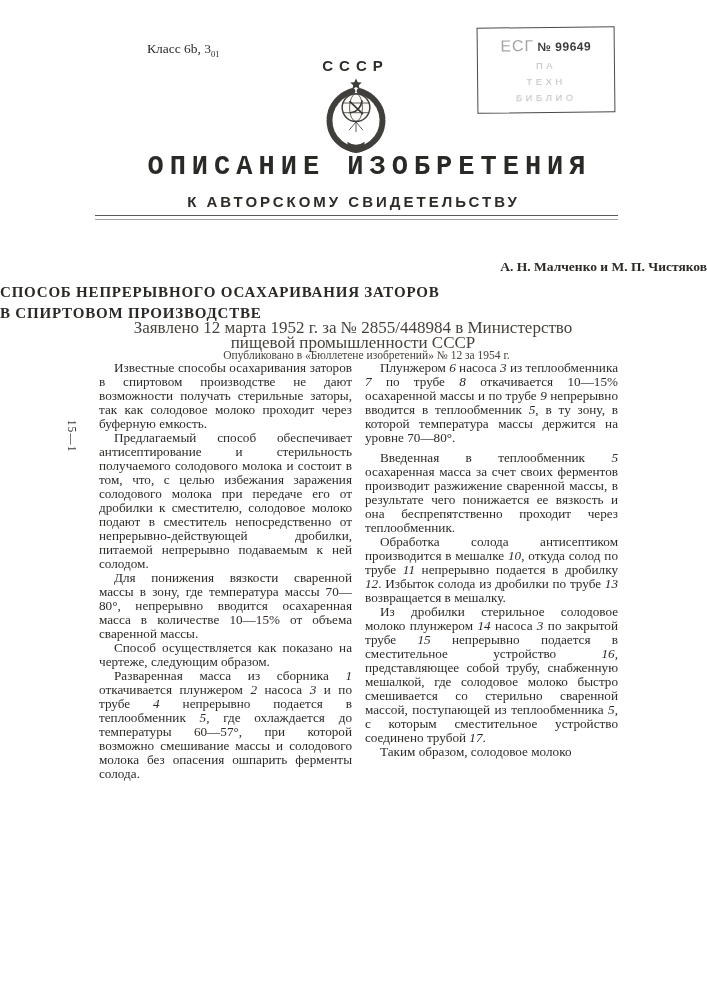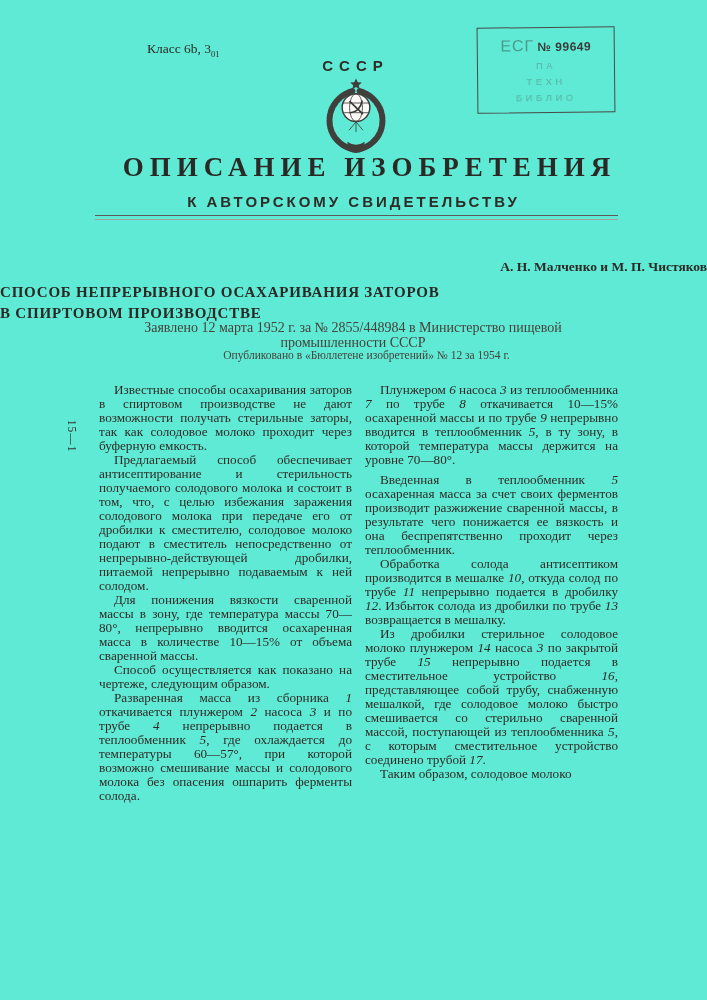--- a/index.html
+++ b/index.html
@@ -4,21 +4,21 @@
 <style>
   html,body{margin:0;padding:0;}
   body{
     width:707px;height:1000px;
     background:#e9e9e7;
     font-family:"Liberation Serif", serif;
     color:#2d2a26;
   }
   .page{
     position:relative;width:707px;height:1000px;
-    background:#5eead4;overflow:hidden;
+    background:#ffffff;overflow:hidden;
   }
   
   .class-label{position:absolute;left:147px;top:41px;font-size:13.5px;color:#2d2a26;}
   .class-label sub{font-size:8.5px;}
   .country{position:absolute;left:4px;right:0;top:57px;text-align:center;
     font-family:"Liberation Sans",sans-serif;font-size:15px;font-weight:600;
     letter-spacing:6px;color:#2f2c28;}
   .emblem{position:absolute;left:320px;top:76px;}
   
   .stamp{
@@ -27,40 +27,40 @@
     font-family:"Liberation Sans",sans-serif;text-align:center;
     padding-top:9px;box-sizing:border-box;color:#555;
   }
   .stamp-line1{font-size:12px;color:#3a3a38;white-space:nowrap;}
   .stamp-prefix{opacity:.45;letter-spacing:1px;font-size:16px;}
   .stamp-number{font-weight:700;letter-spacing:.5px;}
   .stamp-line{font-size:9.5px;letter-spacing:3.5px;opacity:.4;
     filter:blur(.35px);margin-top:5px;white-space:nowrap;}
   
   .doc-title{position:absolute;left:0;right:0;top:152px;text-align:center;
-    font-family:Liberation Serif, serif;font-size:27px;font-weight:700;
+    font-family:Liberation Mono, monospace;font-size:27px;font-weight:700;
     letter-spacing:6px;color:#2b2926;padding-left:32px;}
   .doc-subtitle{position:absolute;left:0;right:0;top:193px;text-align:center;
     font-family:"Liberation Sans",sans-serif;font-size:15px;font-weight:700;
     letter-spacing:3px;color:#2f2c28;}
   .rule{position:absolute;left:95px;top:215px;width:523px;height:3px;
     border-top:1.4px solid #5d5b57;border-bottom:1px solid #a5a29c;}
   .authors{position:absolute;left:0;right:0;top:259px;text-align:right;
     font-size:13.5px;font-weight:700;color:#2d2a26;}
   .inv-title{position:absolute;left:0;right:0;top:282px;text-align:left;
     font-size:15px;font-weight:700;letter-spacing:.8px;line-height:21px;color:#2b2825;}
   .filed{position:absolute;left:118px;top:321px;width:470px;text-align:center;
-    font-size:14px;line-height:14.5px;color:#47423c;}
+    font-size:17px;line-height:14.5px;color:#47423c;}
   .published{position:absolute;left:0;right:0;top:349px;text-align:center;
     font-size:11.5px;color:#47423c;padding-left:26px;}
   
   .side-mark{position:absolute;left:56px;top:430px;font-size:11.5px;
     letter-spacing:1px;color:#33302c;transform:rotate(90deg);transform-origin:center;}
   
-  .columns{position:absolute;left:99px;top:383px;width:519px;display:flex;gap:13px;font-family:Liberation Serif, serif;}
+  .columns{position:absolute;left:99px;top:361px;width:519px;display:flex;gap:13px;font-family:Liberation Serif, serif;}
   .col{flex:1;min-width:0;}
   .col p{
     margin:0;text-indent:15px;text-align:justify;
     font-size:13.2px;line-height:14px;color:#2e2b27;
     hyphens:auto;-webkit-hyphens:auto;
   }
   .col p.gap-after{margin-bottom:6px;}
   .col p i{font-style:italic;}
 </style>
 </head>

